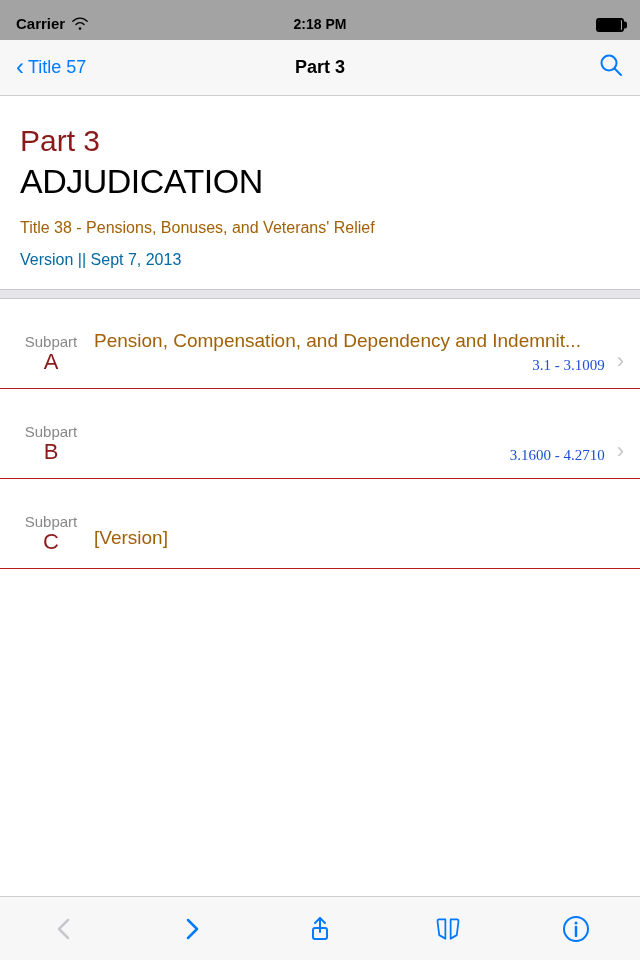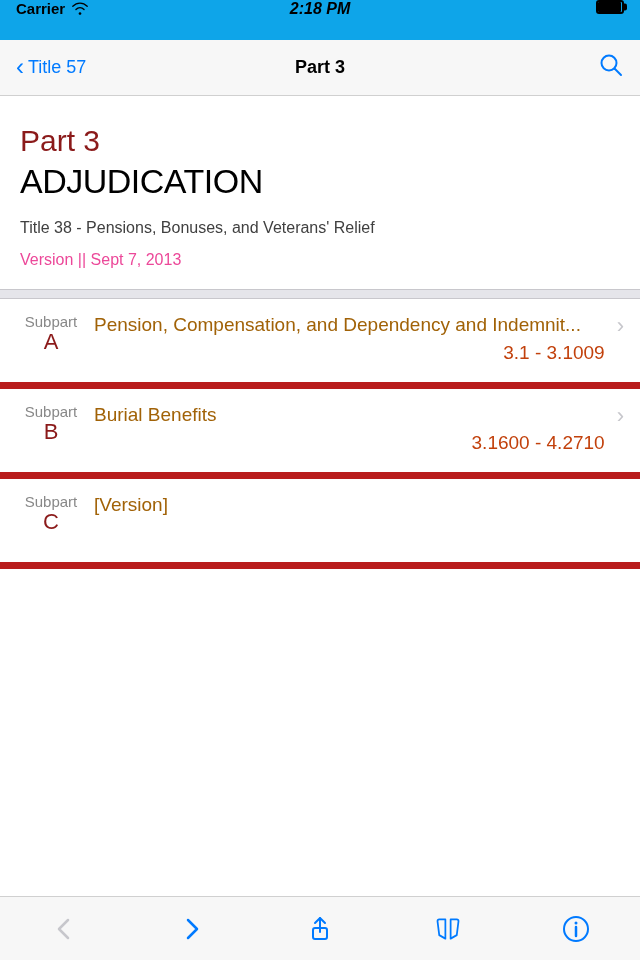--- a/index.html
+++ b/index.html
@@ -9,40 +9,39 @@
       font-family: -apple-system, 'Helvetica Neue', Arial, sans-serif;
       background: #fff;
       width: 640px;
       min-height: 960px;
       overflow-x: hidden;
     }
 
     
     .status-bar {
       height: 40px;
-      background: #0ea5e9;
-      display: flex;
-      align-items: flex-start;
+      background: #a3a3a3;
+      display: flex;
+      align-items: flex-end;
       justify-content: space-between;
-      padding: 0 16px;
+      padding: 8px 16px;
       font-size: 15px;
       font-weight: 600;
     }
     .status-bar .carrier-area {
       display: flex;
       align-items: center;
       gap: 6px;
     }
     .status-bar .time {
-      font-size: 16px;
+      font-size: 14px;
       font-weight: 600;
       position: absolute;
       left: 50%;
       transform: translateX(-50%);
-      font-style: italic;
     }
     .status-bar .battery-area {
       display: flex;
       align-items: center;
     }
 
     
     .wifi-icon {
       display: inline-block;
       width: 18px;
@@ -126,47 +125,47 @@
     }
     .part-title {
       font-size: 34px;
       font-weight: 400;
       color: #000;
       margin-bottom: 16px;
       letter-spacing: -0.5px;
     }
     .subtitle {
       font-size: 16px;
-      color: #404040;
+      color: #a16207;
       line-height: 1.4;
       margin-bottom: 12px;
     }
     .version {
       font-size: 16px;
-      color: #ec4899;
+      color: #0369a1;
       margin-bottom: 0;
     }
 
     
     .section-separator {
       height: 10px;
       background: #e5e5ea;
       border-top: 1px solid #c8c7cc;
       border-bottom: 1px solid #c8c7cc;
     }
 
     
     .list {
       background: #fff;
     }
     .list-item {
       display: flex;
-      align-items: flex-start;
+      align-items: flex-end;
       padding: 14px 16px;
-      border-bottom: 7px solid #b91c1c;
+      border-bottom: 1px solid #b91c1c;
       cursor: pointer;
       position: relative;
       min-height: 90px;
     }
     .subpart-label {
       display: flex;
       flex-direction: column;
       align-items: center;
       width: 70px;
       flex-shrink: 0;
@@ -184,23 +183,24 @@
       padding: 0 12px 0 8px;
     }
     .item-title {
       font-size: 19px;
       color: #a16207;
       font-weight: 400;
       line-height: 1.3;
       margin-bottom: 4px;
     }
     .item-range {
-      font-size: 19px;
-      color: #c2410c;
+      font-size: 15px;
+      color: #1d4ed8;
       text-align: right;
+      font-family: Liberation Serif, serif;
     }
     .chevron-right {
       color: #c7c7cc;
       font-size: 22px;
       flex-shrink: 0;
     }
 
     
     .bottom-toolbar {
       position: fixed;
@@ -292,21 +292,20 @@
     </div>
     <span class="chevron-right">›</span>
   </div>
 
   <div class="list-item">
     <div class="subpart-label">
       <span>Subpart</span>
       <span class="subpart-letter">B</span>
     </div>
     <div class="item-content">
-      <div class="item-title">Burial Benefits</div>
       <div class="item-range">3.1600 - 4.2710</div>
     </div>
     <span class="chevron-right">›</span>
   </div>
 
   <div class="list-item">
     <div class="subpart-label">
       <span>Subpart</span>
       <span class="subpart-letter">C</span>
     </div>

